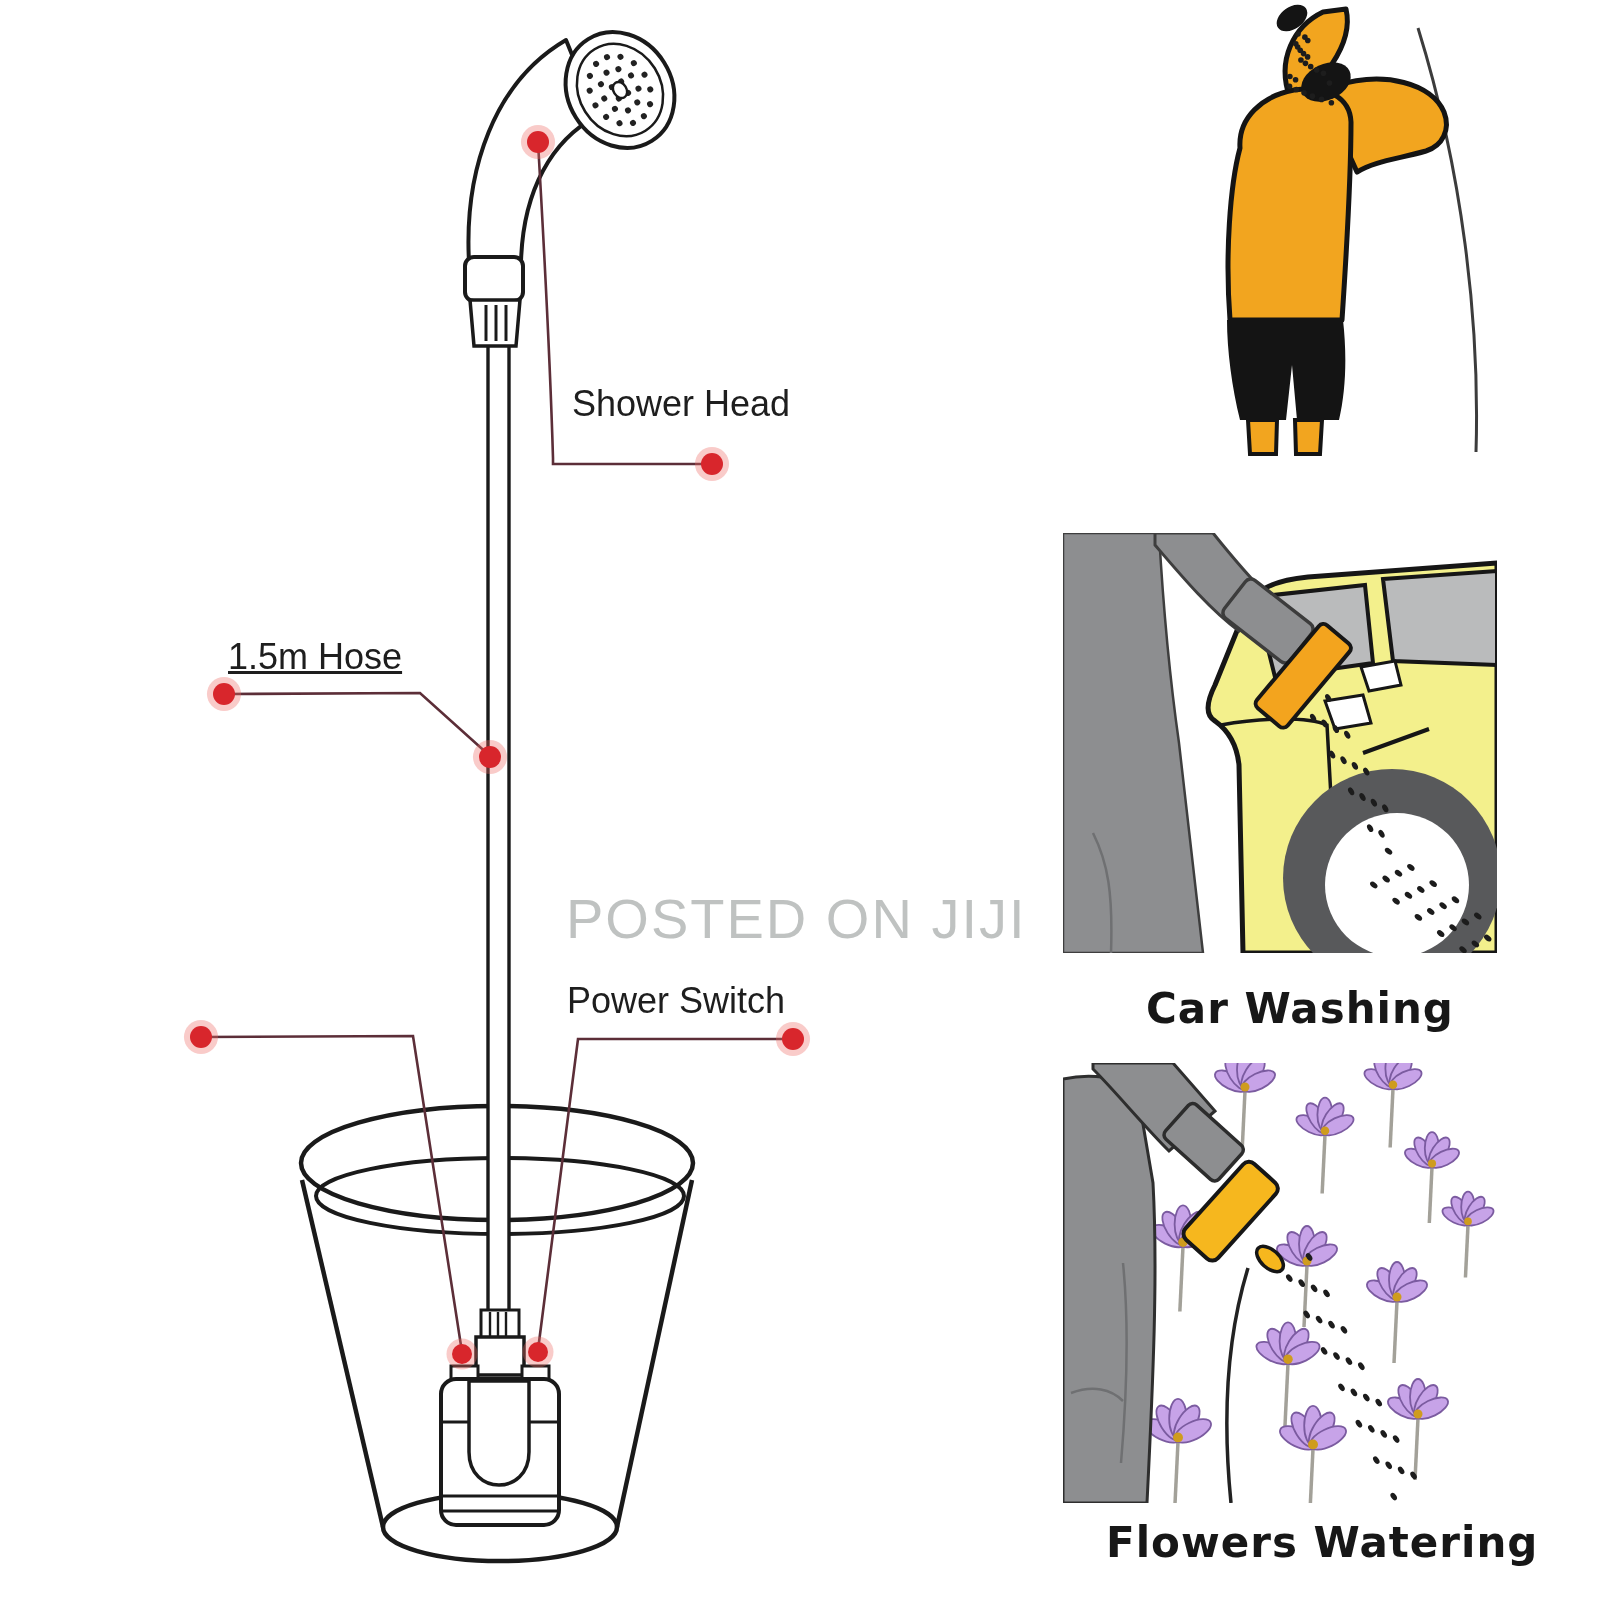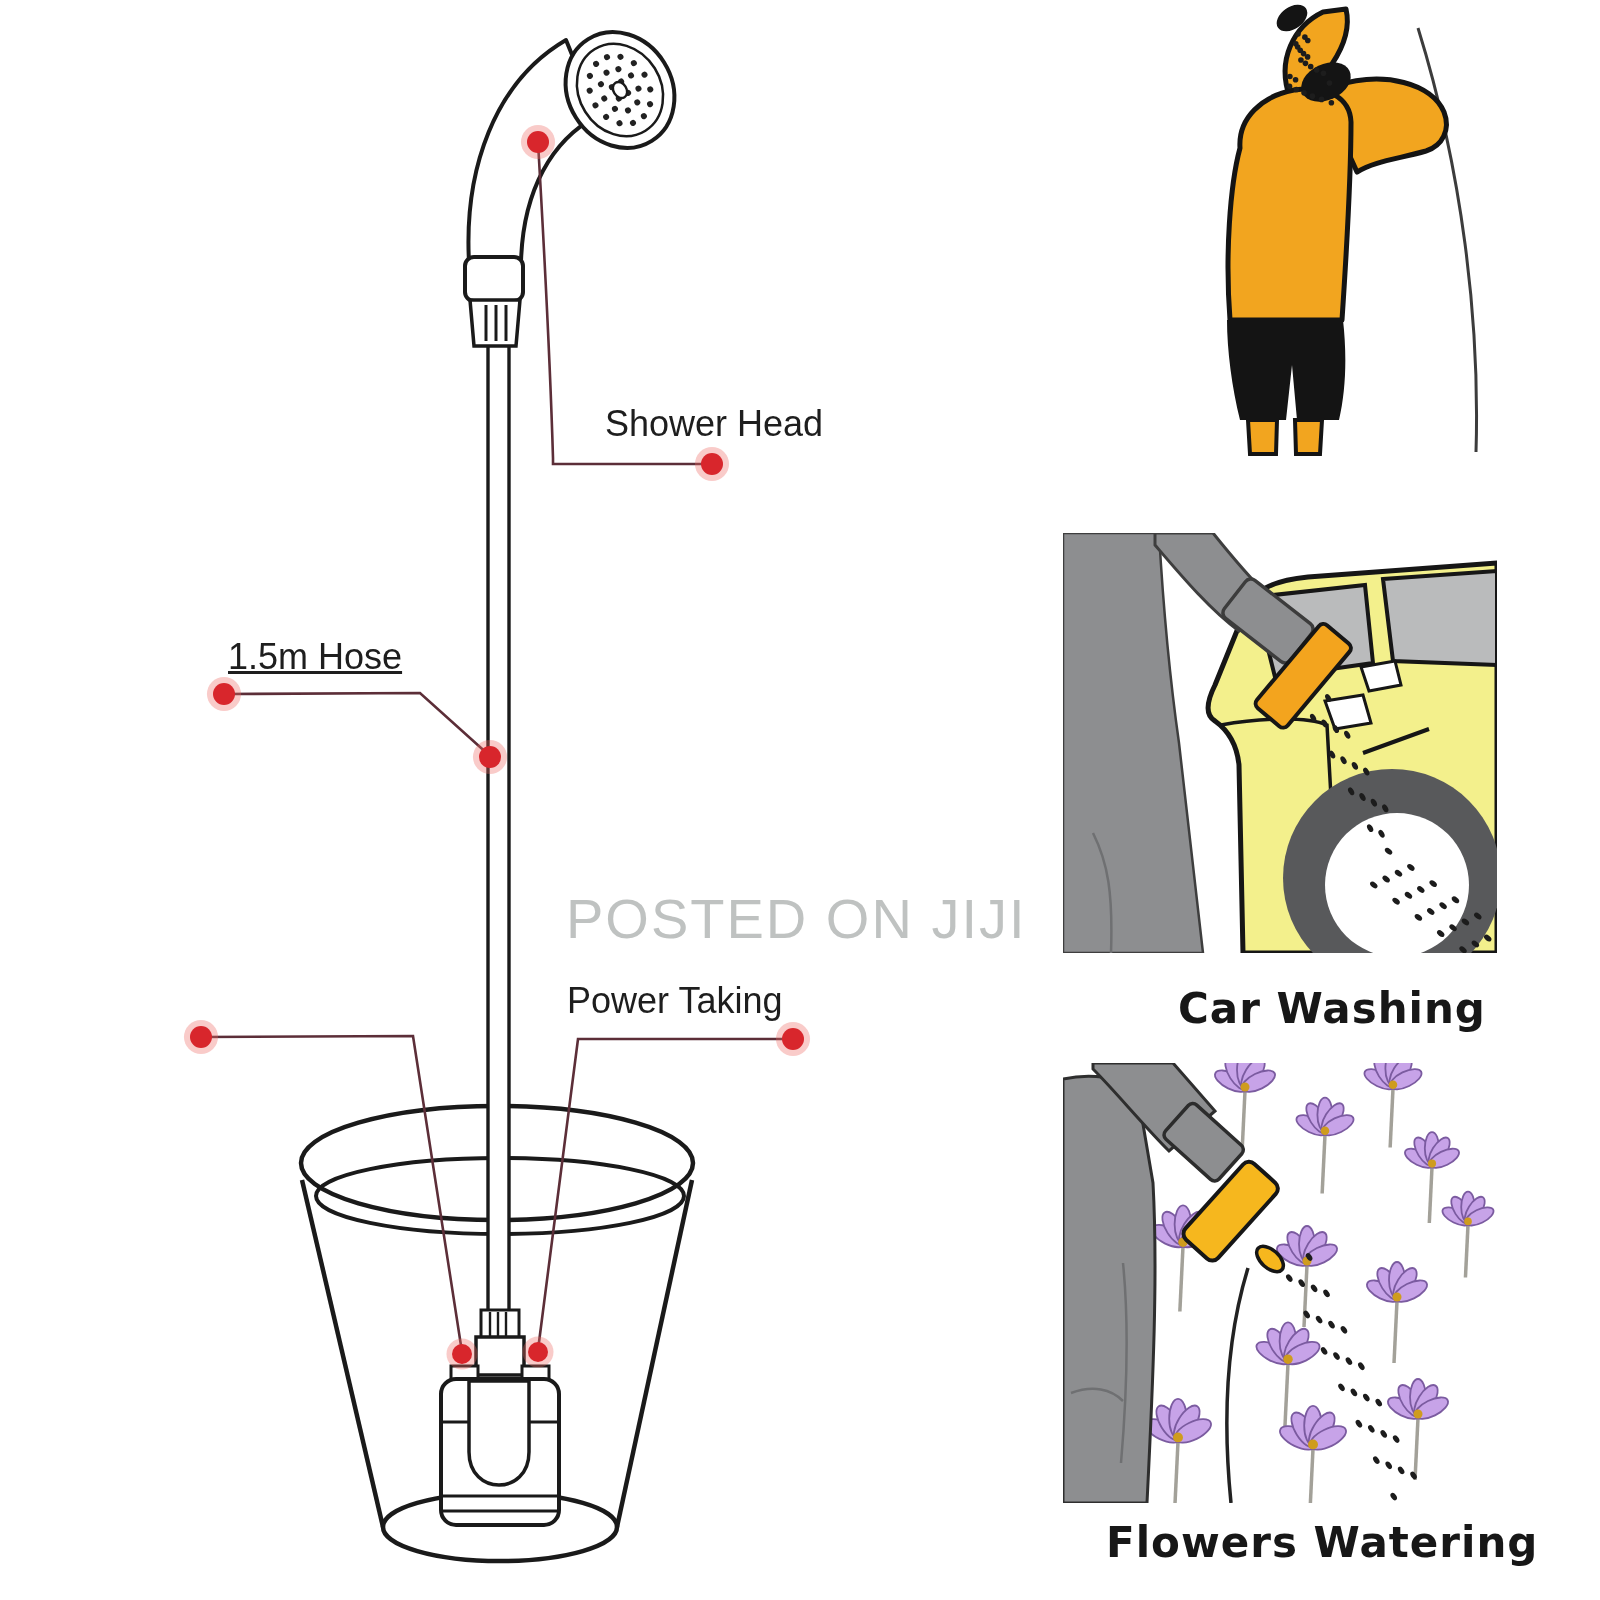--- a/index.html
+++ b/index.html
@@ -122,23 +122,23 @@
         <circle cx="201" cy="1037" r="11" fill="#d8262c"></circle>
         <circle cx="793" cy="1039" r="17.05" fill="#ef6a64" opacity="0.35"></circle>
         <circle cx="793" cy="1039" r="11" fill="#d8262c"></circle>
         <circle cx="462" cy="1354" r="15.5" fill="#ef6a64" opacity="0.35"></circle>
         <circle cx="462" cy="1354" r="10" fill="#d8262c"></circle>
         <circle cx="538" cy="1352" r="15.5" fill="#ef6a64" opacity="0.35"></circle>
         <circle cx="538" cy="1352" r="10" fill="#d8262c"></circle>
       </g>
   </svg>
 
-  <div class="d-label" style="left:572px;top:404px;margin-left:33px;">Shower Head</div>
+  <div class="d-label" style="left:572px;top:384px;">Shower Head</div>
   <div class="d-label" style="left:228px;top:637px;text-decoration:underline;">1.5m Hose</div>
-  <div class="d-label" style="left:567px;top:981px;">Power Taking</div>
+  <div class="d-label" style="left:567px;top:981px;">Power Switch</div>
 
   <div class="wm wm-jiji">POSTED ON JIJI</div>
 
   <svg style="left:1080px;top:0;" width="470" height="458" viewBox="0 0 470 458">
     <path d="M 338,28 C 382,170 400,320 396,452" fill="none" stroke="#3c3c3c" stroke-width="3"></path>
     <path d="M 255,86 C 305,70 352,84 364,112 C 371,130 362,146 346,151 C 318,159 295,161 277,172 L 258,130 Z" fill="#f2a51f" stroke="#141414" stroke-width="5" stroke-linejoin="round"></path>
     <path d="M 210,98 C 196,60 214,26 243,12 L 266,9 C 270,26 264,46 252,64 C 242,79 234,90 231,100 Z" fill="#f2a51f" stroke="#141414" stroke-width="5" stroke-linejoin="round"></path>
     <path d="M 160,148 C 158,118 182,96 214,90 C 248,85 270,98 271,122 C 271,170 267,245 262,320 L 150,320 C 145,255 150,185 160,148 Z" fill="#f2a51f" stroke="#141414" stroke-width="5" stroke-linejoin="round"></path>
     <ellipse cx="246" cy="82" rx="26" ry="18" transform="rotate(-25 246 82)" fill="#141414"></ellipse>
     <ellipse cx="212" cy="18" rx="17" ry="11" transform="rotate(-35 212 18)" fill="#141414"></ellipse>
@@ -223,21 +223,21 @@
         <ellipse cx="392.4737876444085" cy="366.83910935538677" rx="4.2" ry="2.6" fill="#1c1c1c" transform="rotate(38 392.4737876444085 366.83910935538677)"></ellipse>
         <ellipse cx="377.7011418836032" cy="400.58979861653364" rx="4.2" ry="2.6" fill="#1c1c1c" transform="rotate(38 377.7011418836032 400.58979861653364)"></ellipse>
         <ellipse cx="390.0596052569107" cy="394.7437340062726" rx="4.2" ry="2.6" fill="#1c1c1c" transform="rotate(38 390.0596052569107 394.7437340062726)"></ellipse>
         <ellipse cx="402.41806863021833" cy="388.89766939601145" rx="4.2" ry="2.6" fill="#1c1c1c" transform="rotate(38 402.41806863021833 388.89766939601145)"></ellipse>
         <ellipse cx="414.7765320035258" cy="383.0516047857504" rx="4.2" ry="2.6" fill="#1c1c1c" transform="rotate(38 414.7765320035258 383.0516047857504)"></ellipse>
         <ellipse cx="400.00388624272057" cy="416.8022940468972" rx="4.2" ry="2.6" fill="#1c1c1c" transform="rotate(38 400.00388624272057 416.8022940468972)"></ellipse>
         <ellipse cx="412.3623496160281" cy="410.9562294366361" rx="4.2" ry="2.6" fill="#1c1c1c" transform="rotate(38 412.3623496160281 410.9562294366361)"></ellipse>
         <ellipse cx="424.7208129893356" cy="405.11016482637507" rx="4.2" ry="2.6" fill="#1c1c1c" transform="rotate(38 424.7208129893356 405.11016482637507)"></ellipse>
       </g>
   </svg>
-  <div class="caption" style="left:1146px;top:984px;margin-left:32px;">Car Washing</div>
+  <div class="caption" style="left:1146px;top:984px;">Car Washing</div>
 
   <svg style="left:1063px;top:1063px;" width="440" height="440" viewBox="0 0 440 440">
     <g id="flowers-field">
         <path d="M 182,28 L 179,90" stroke="#a3a199" stroke-width="3.5" fill="none"></path>
         <ellipse cx="168.5180893055125" cy="18.141175091741992" rx="8" ry="18" fill="#c7a3e8" stroke="#7b5ba0" stroke-width="1.8" transform="rotate(-64 168.5180893055125 18.141175091741992)"></ellipse>
         <ellipse cx="174.05121103650194" cy="10.895374749966463" rx="8" ry="18" fill="#c7a3e8" stroke="#7b5ba0" stroke-width="1.8" transform="rotate(-32 174.05121103650194 10.895374749966463)"></ellipse>
         <ellipse cx="182" cy="7" rx="8" ry="18" fill="#c7a3e8" stroke="#7b5ba0" stroke-width="1.8" transform="rotate(0 182 7)"></ellipse>
         <ellipse cx="189.94878896349806" cy="10.895374749966463" rx="8" ry="18" fill="#c7a3e8" stroke="#7b5ba0" stroke-width="1.8" transform="rotate(32 189.94878896349806 10.895374749966463)"></ellipse>
         <ellipse cx="195.4819106944875" cy="18.141175091741992" rx="8" ry="18" fill="#c7a3e8" stroke="#7b5ba0" stroke-width="1.8" transform="rotate(64 195.4819106944875 18.141175091741992)"></ellipse>
         <circle cx="182" cy="24" r="4.5" fill="#cf9c1e"></circle>

